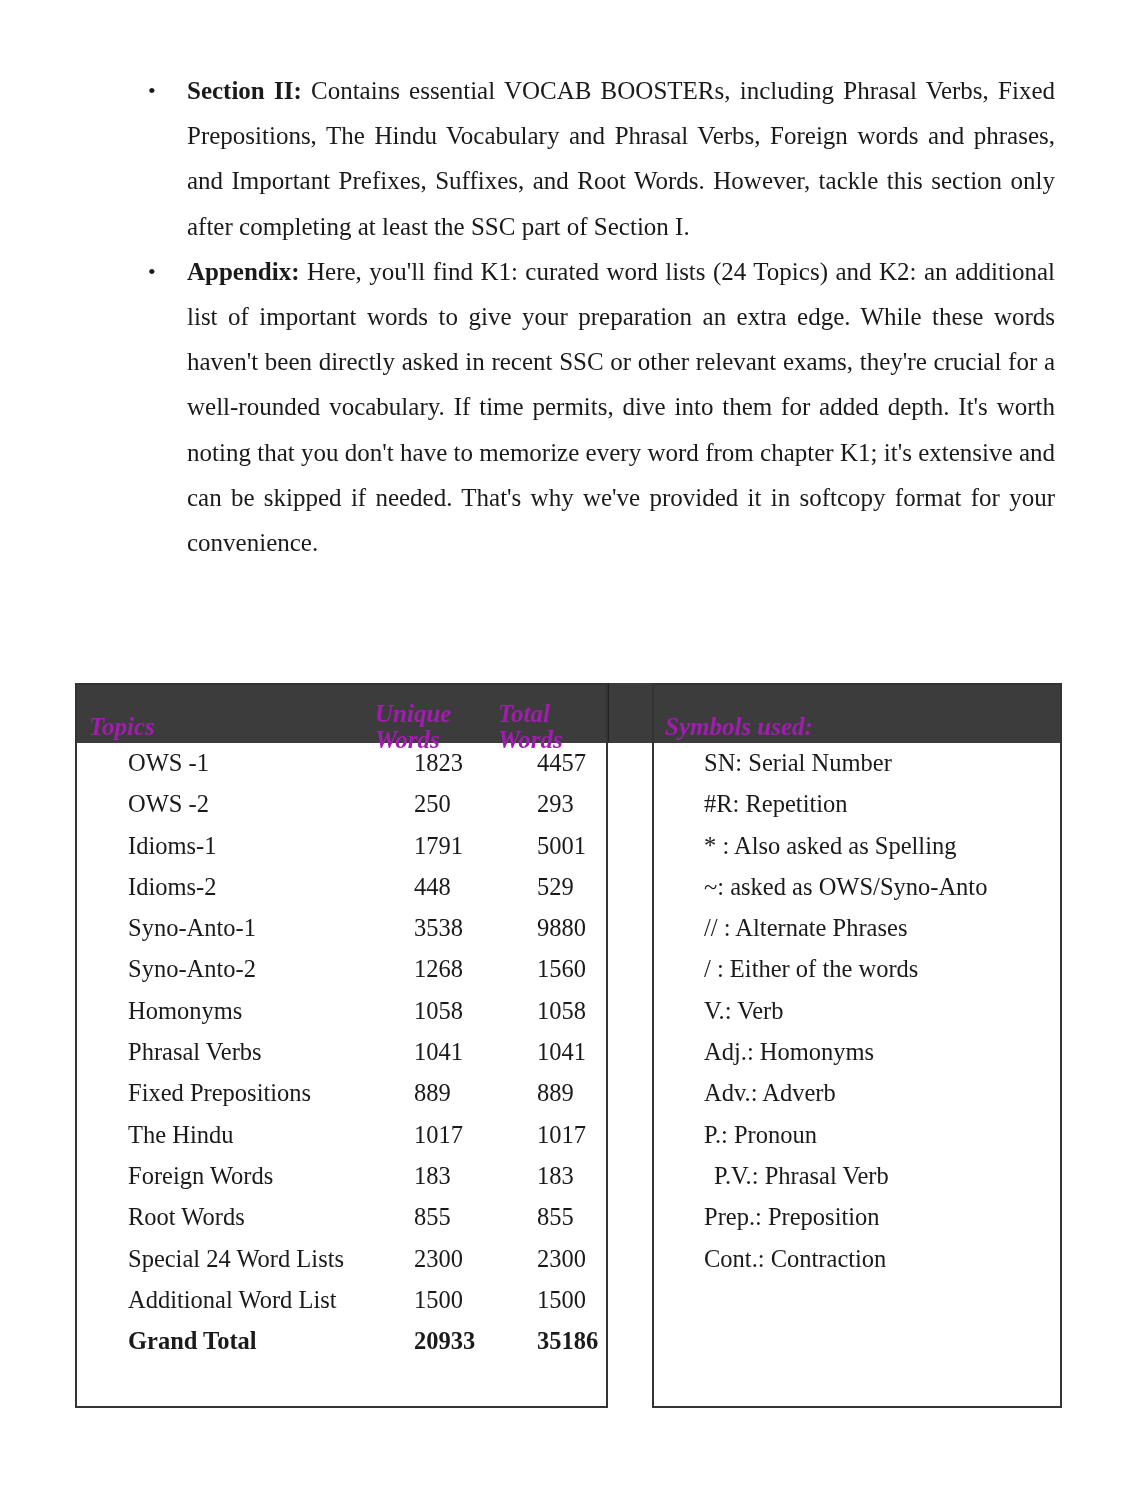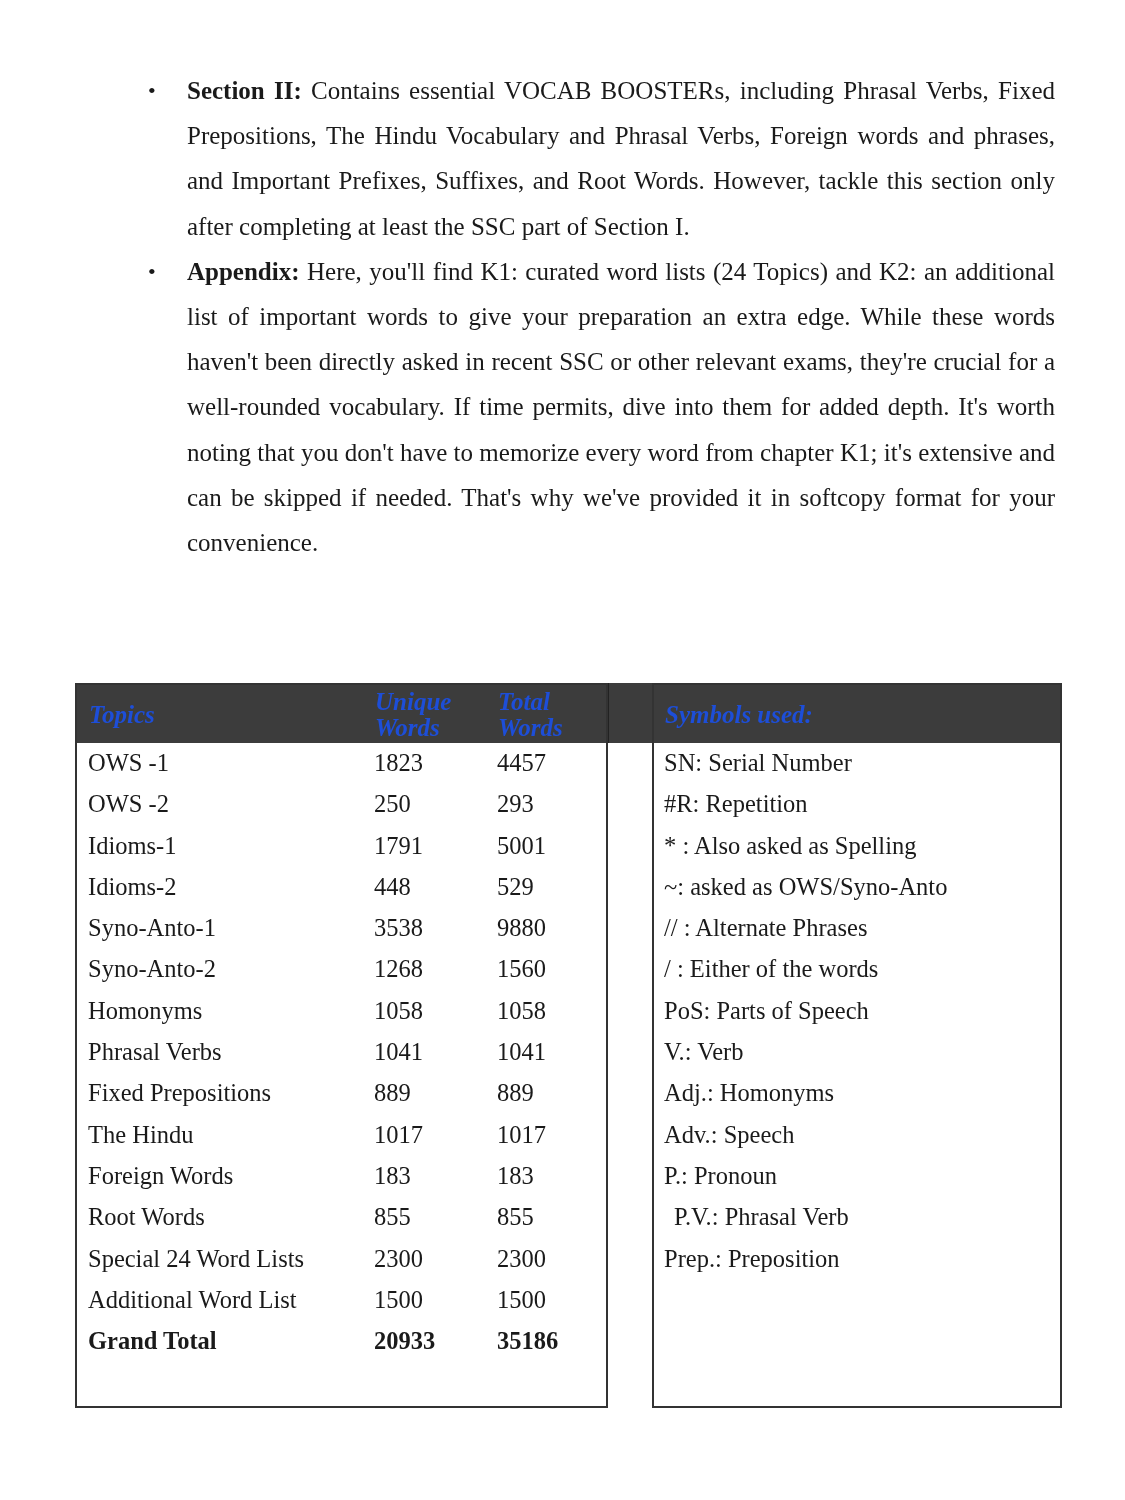--- a/index.html
+++ b/index.html
@@ -8,25 +8,25 @@
   .bullets { position: absolute; left: 140px; top: 68px; width: 915px; margin: 0; padding: 0; list-style: none; }
   .bullet { position: relative; padding-left: 47px; font-size: 25px; line-height: 45.2px; text-align: justify; }
   .bullet .dot { position: absolute; left: 8px; top: 0; font-size: 22px; }
   .bullet b { font-weight: bold; }
   .tables { position: absolute; left: 75px; top: 683px; width: 987px; height: 725px; }
   .hdrband { position: absolute; left: 0; top: 0; width: 987px; height: 60px; background: #3c3c3c; }
   .tbl { position: absolute; top: 0; border: 2px solid #333; box-sizing: border-box; }
   .tbl-left { left: 0; width: 533px; height: 725px; }
   .tbl-right { left: 577px; width: 410px; height: 725px; }
   .gap-line { position: absolute; top: 0; width: 1px; height: 60px; background: #222; }
-  .th { position: absolute; top: 0; height: 60px; color: #1d4ed8; font-style: italic; font-weight: bold;
+  .th { position: absolute; top: 12px; height: 60px; color: #a21caf; font-style: italic; font-weight: bold;
         font-size: 25px; line-height: 26px; box-sizing: border-box; }
   .th.single { line-height: 60px; }
   .th.double { padding-top: 4px; }
-  .rows { position: absolute; top: 60px; left: 0; width: 100%; }
+  .rows { position: absolute; top: 60px; left: 0; width: 100%; padding-left: 40px; }
   .row { height: 41.3px; position: relative; font-size: 24.5px; line-height: 36px; }
   .cell { position: absolute; top: 0; white-space: nowrap; }
   .row.total { font-weight: bold; }
   .row.total .cell { font-weight: bold; }
 </style>
 </head>
 <body>
 
 <ul class="bullets">
   <li class="bullet">
@@ -148,35 +148,35 @@
       <div class="row">
           <span class="cell" style="left:10px">~: asked as OWS/Syno-Anto</span>
         </div>
       <div class="row">
           <span class="cell" style="left:10px">// : Alternate Phrases</span>
         </div>
       <div class="row">
           <span class="cell" style="left:10px">/ : Either of the words</span>
         </div>
       <div class="row">
-          <span class="cell" style="left:10px">PoS: Parts of Speech</span>
-        </div>
-      <div class="row">
           <span class="cell" style="left:10px">V.: Verb</span>
         </div>
       <div class="row">
           <span class="cell" style="left:10px">Adj.: Homonyms</span>
         </div>
       <div class="row">
-          <span class="cell" style="left:10px">Adv.: Speech</span>
+          <span class="cell" style="left:10px">Adv.: Adverb</span>
         </div>
       <div class="row">
           <span class="cell" style="left:10px">P.: Pronoun</span>
         </div>
       <div class="row">
           <span class="cell" style="left:20px">P.V.: Phrasal Verb</span>
         </div>
       <div class="row">
           <span class="cell" style="left:10px">Prep.: Preposition</span>
         </div>
+      <div class="row">
+          <span class="cell" style="left:10px">Cont.: Contraction</span>
+        </div>
     </div>
   </div>
 </div>
 
 </body></html>

